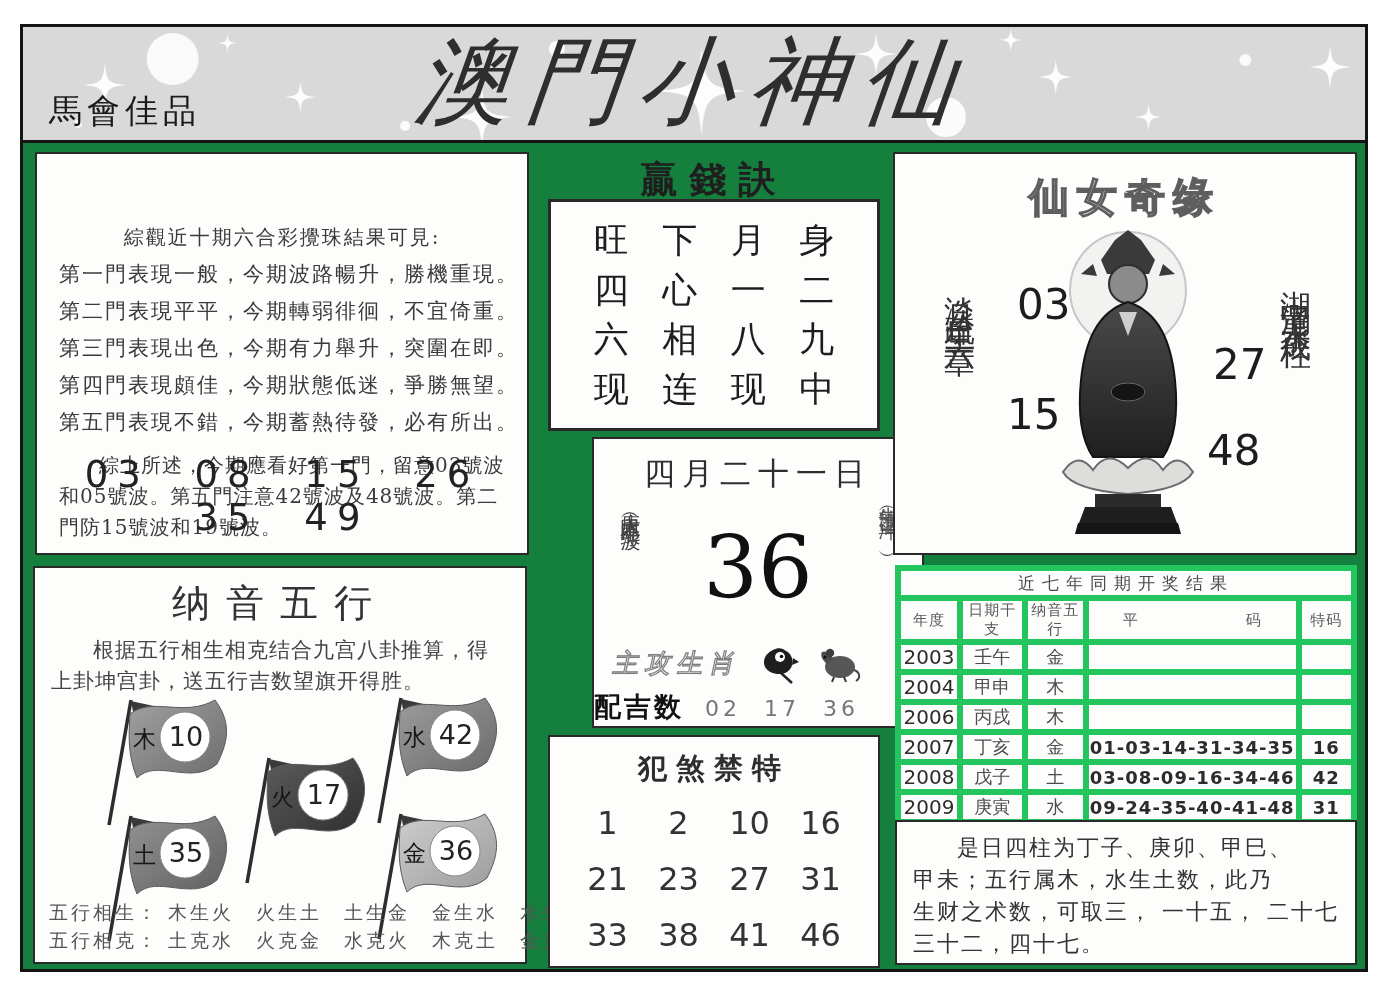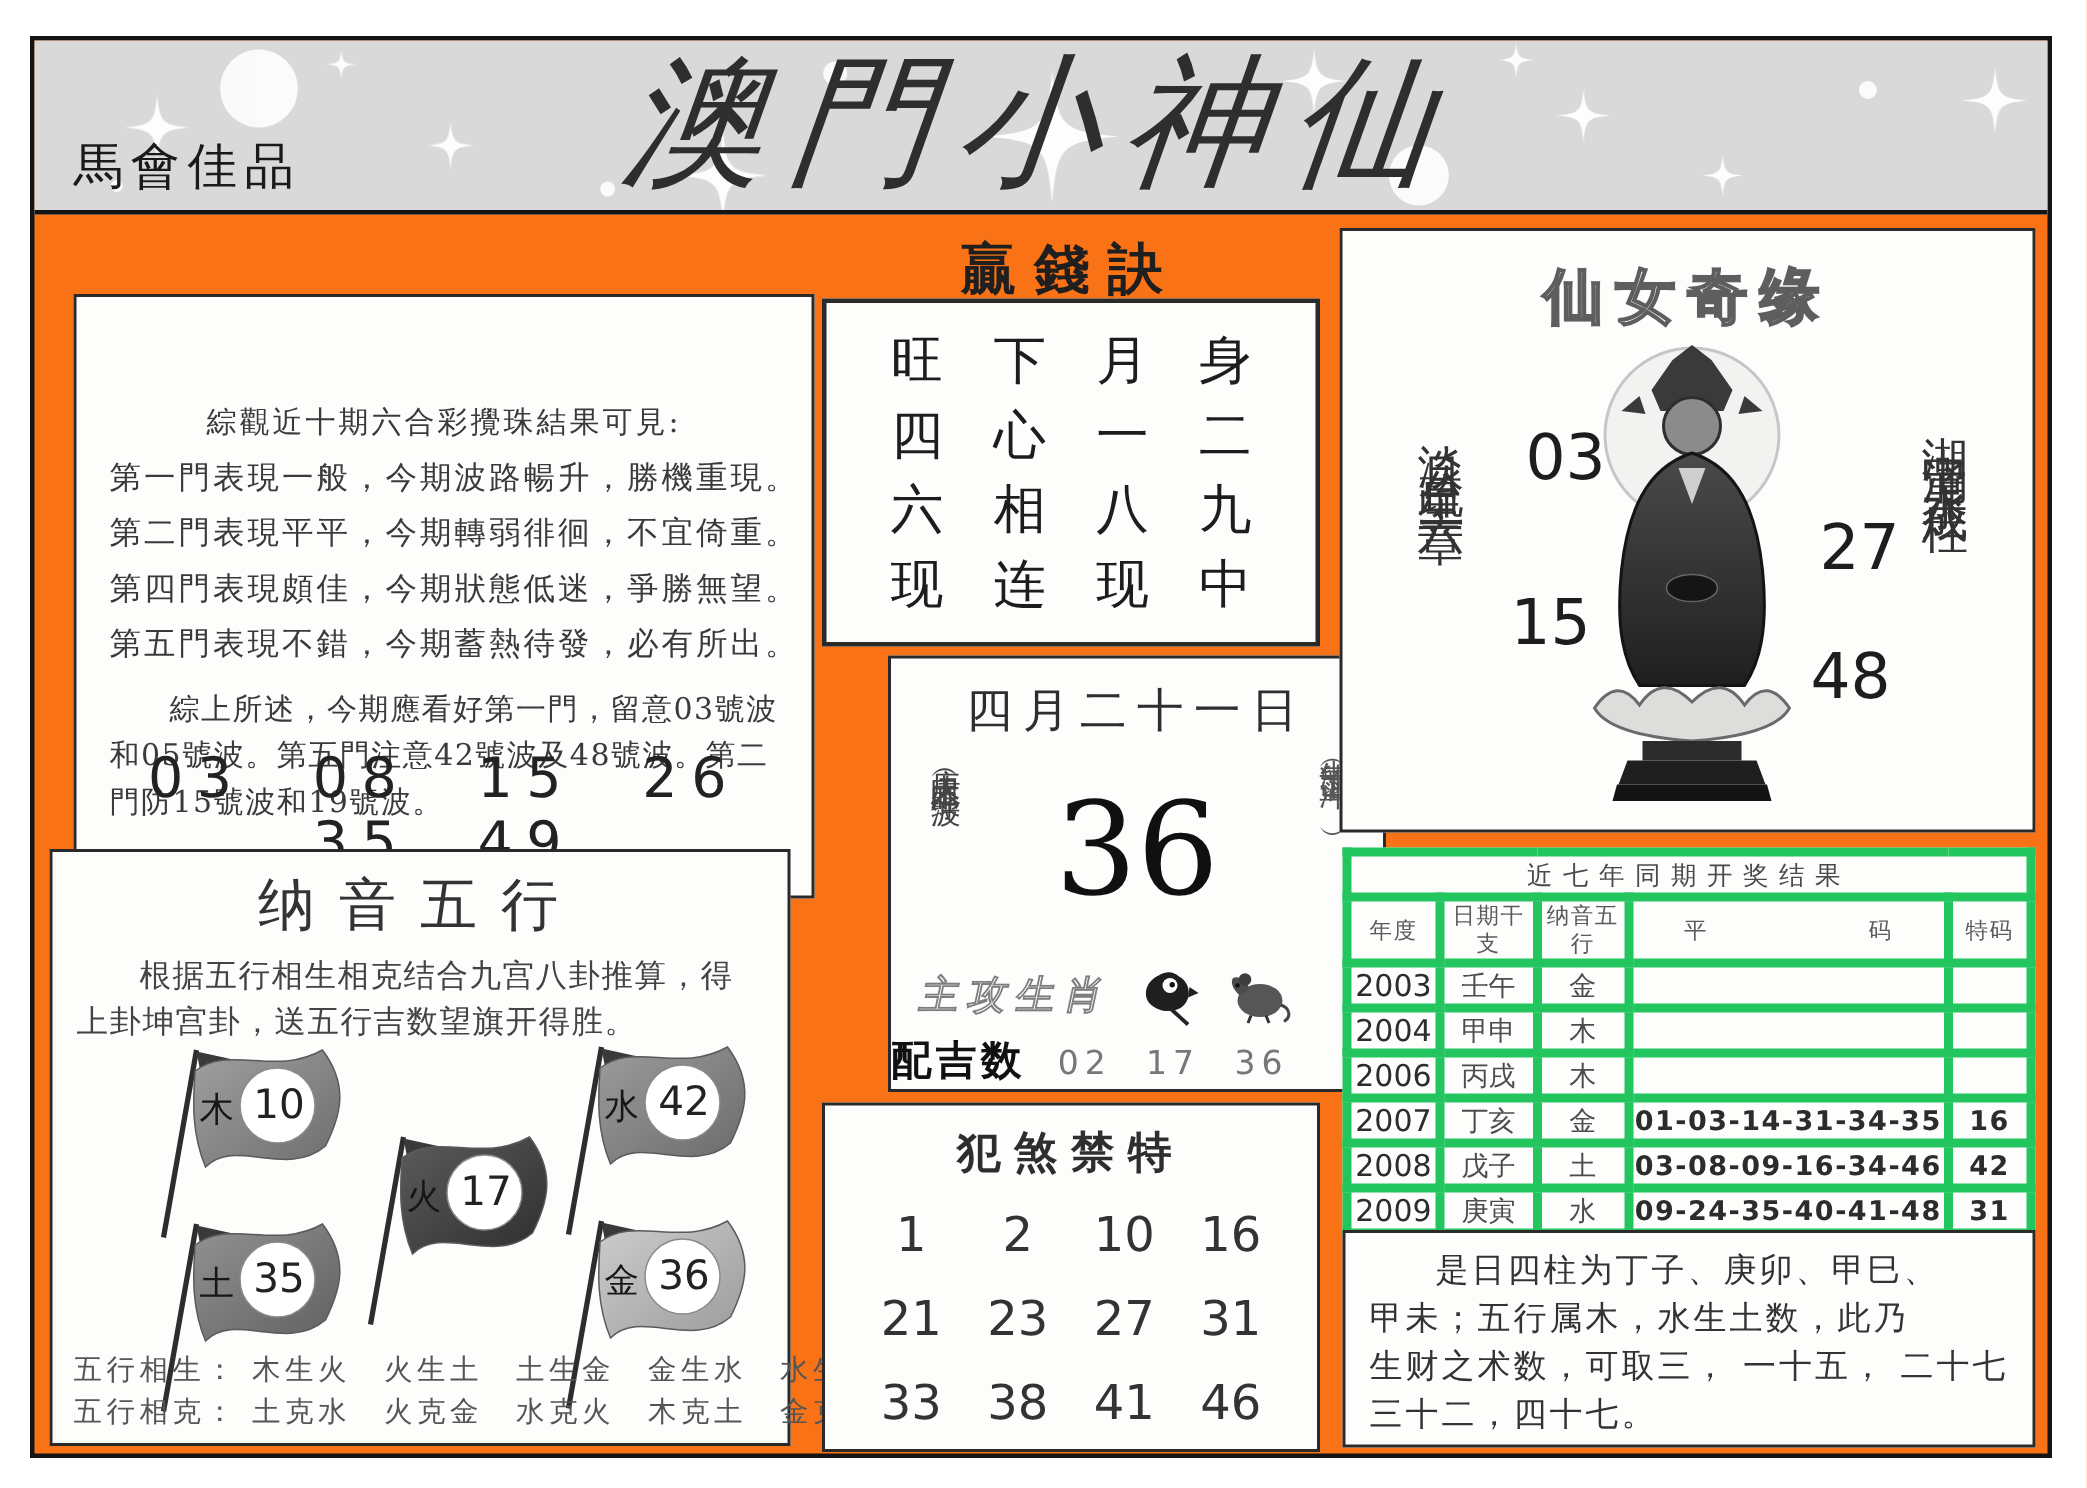--- a/index.html
+++ b/index.html
@@ -1,36 +1,36 @@
 <!DOCTYPE html>
 <html><head>
 <meta charset="utf-8">
 <style>
   * { margin:0; padding:0; box-sizing:border-box; }
   html,body { background:#ffffff; }
   body { font-family:"DejaVu Serif","Liberation Serif",serif; }
   .page { position:relative; width:1391px; height:992px; background:#ffffff; overflow:hidden; }
   .frame { position:absolute; left:20px; top:24px; width:1348px; height:948px;
-           border:3px solid #141414; background:#f97316; }
+           border:3px solid #141414; background:#15803d; }
 
   
   .header { position:absolute; left:0; top:0; width:100%; height:116px; background:#d9d9d9;
             border-bottom:3px solid #141414; overflow:hidden; }
   .sparkles { position:absolute; left:0; top:0; width:100%; height:100%; }
   .brand { position:absolute; left:26px; top:62px; font-size:33px; color:#1a1a1a;
            letter-spacing:5px; z-index:2; }
   .main-title { position:absolute; left:0; right:0; top:-8px; text-align:center; z-index:2;
                 font-size:95px; font-style:italic; letter-spacing:16px; color:#2e2e2e;
                 transform:skewX(-6deg); white-space:nowrap; }
 
   
   .box { position:absolute; background:#fdfdfc; border:2px solid #2a2a2a; }
 
   
-  .analysis { left:26px; top:125px; width:494px; height:403px; color:#3a3a3a;margin-top:44px; }
+  .analysis { left:12px; top:125px; width:494px; height:403px; color:#3a3a3a; }
   .analysis .intro { text-align:center; margin-top:70px; font-size:20px; letter-spacing:2px; }
   .analysis .a-line { margin:9px 0 0 22px; font-size:21px; letter-spacing:2px; white-space:nowrap; }
   .analysis .summary { margin:14px 22px 0 22px; font-size:20px; line-height:31px;
                        letter-spacing:1px; text-indent:2em; }
   .analysis .nums { position:absolute; left:0; right:0; bottom:14px; text-align:center;
                     font-family:"DejaVu Sans","Liberation Sans",sans-serif;
                     font-size:37px; color:#222; letter-spacing:9px; word-spacing:24px; }
 
   .wuxing { left:10px; top:539px; width:494px; height:398px; }
   .wuxing .wx-title { text-align:center; margin-top:10px; font-size:38px; letter-spacing:16px; color:#333; }
@@ -139,20 +139,21 @@
         </g>
       </svg>
       <div class="brand">馬會佳品</div>
       <div class="main-title">澳門小神仙</div>
     </div>
 
     <div class="box analysis">
       <div class="intro">綜觀近十期六合彩攪珠結果可見:</div>
       <div class="a-line">第一門表現一般，今期波路暢升，勝機重現。</div>
       <div class="a-line">第二門表現平平，今期轉弱徘徊，不宜倚重。</div>
+      <div class="a-line">第三門表現出色，今期有力舉升，突圍在即。</div>
       <div class="a-line">第四門表現頗佳，今期狀態低迷，爭勝無望。</div>
       <div class="a-line">第五門表現不錯，今期蓄熱待發，必有所出。</div>
       <div class="summary">綜上所述，今期應看好第一門，留意03號波和05號波。第五門注意42號波及48號波。第二門防15號波和19號波。</div>
       <div class="nums">03 08 15 26 35 49</div>
     </div>
 
     <div class="box wuxing">
       <div class="wx-title">纳音五行</div>
       <div class="wx-desc">根据五行相生相克结合九宫八卦推算，得上卦坤宫卦，送五行吉数望旗开得胜。</div>
 

